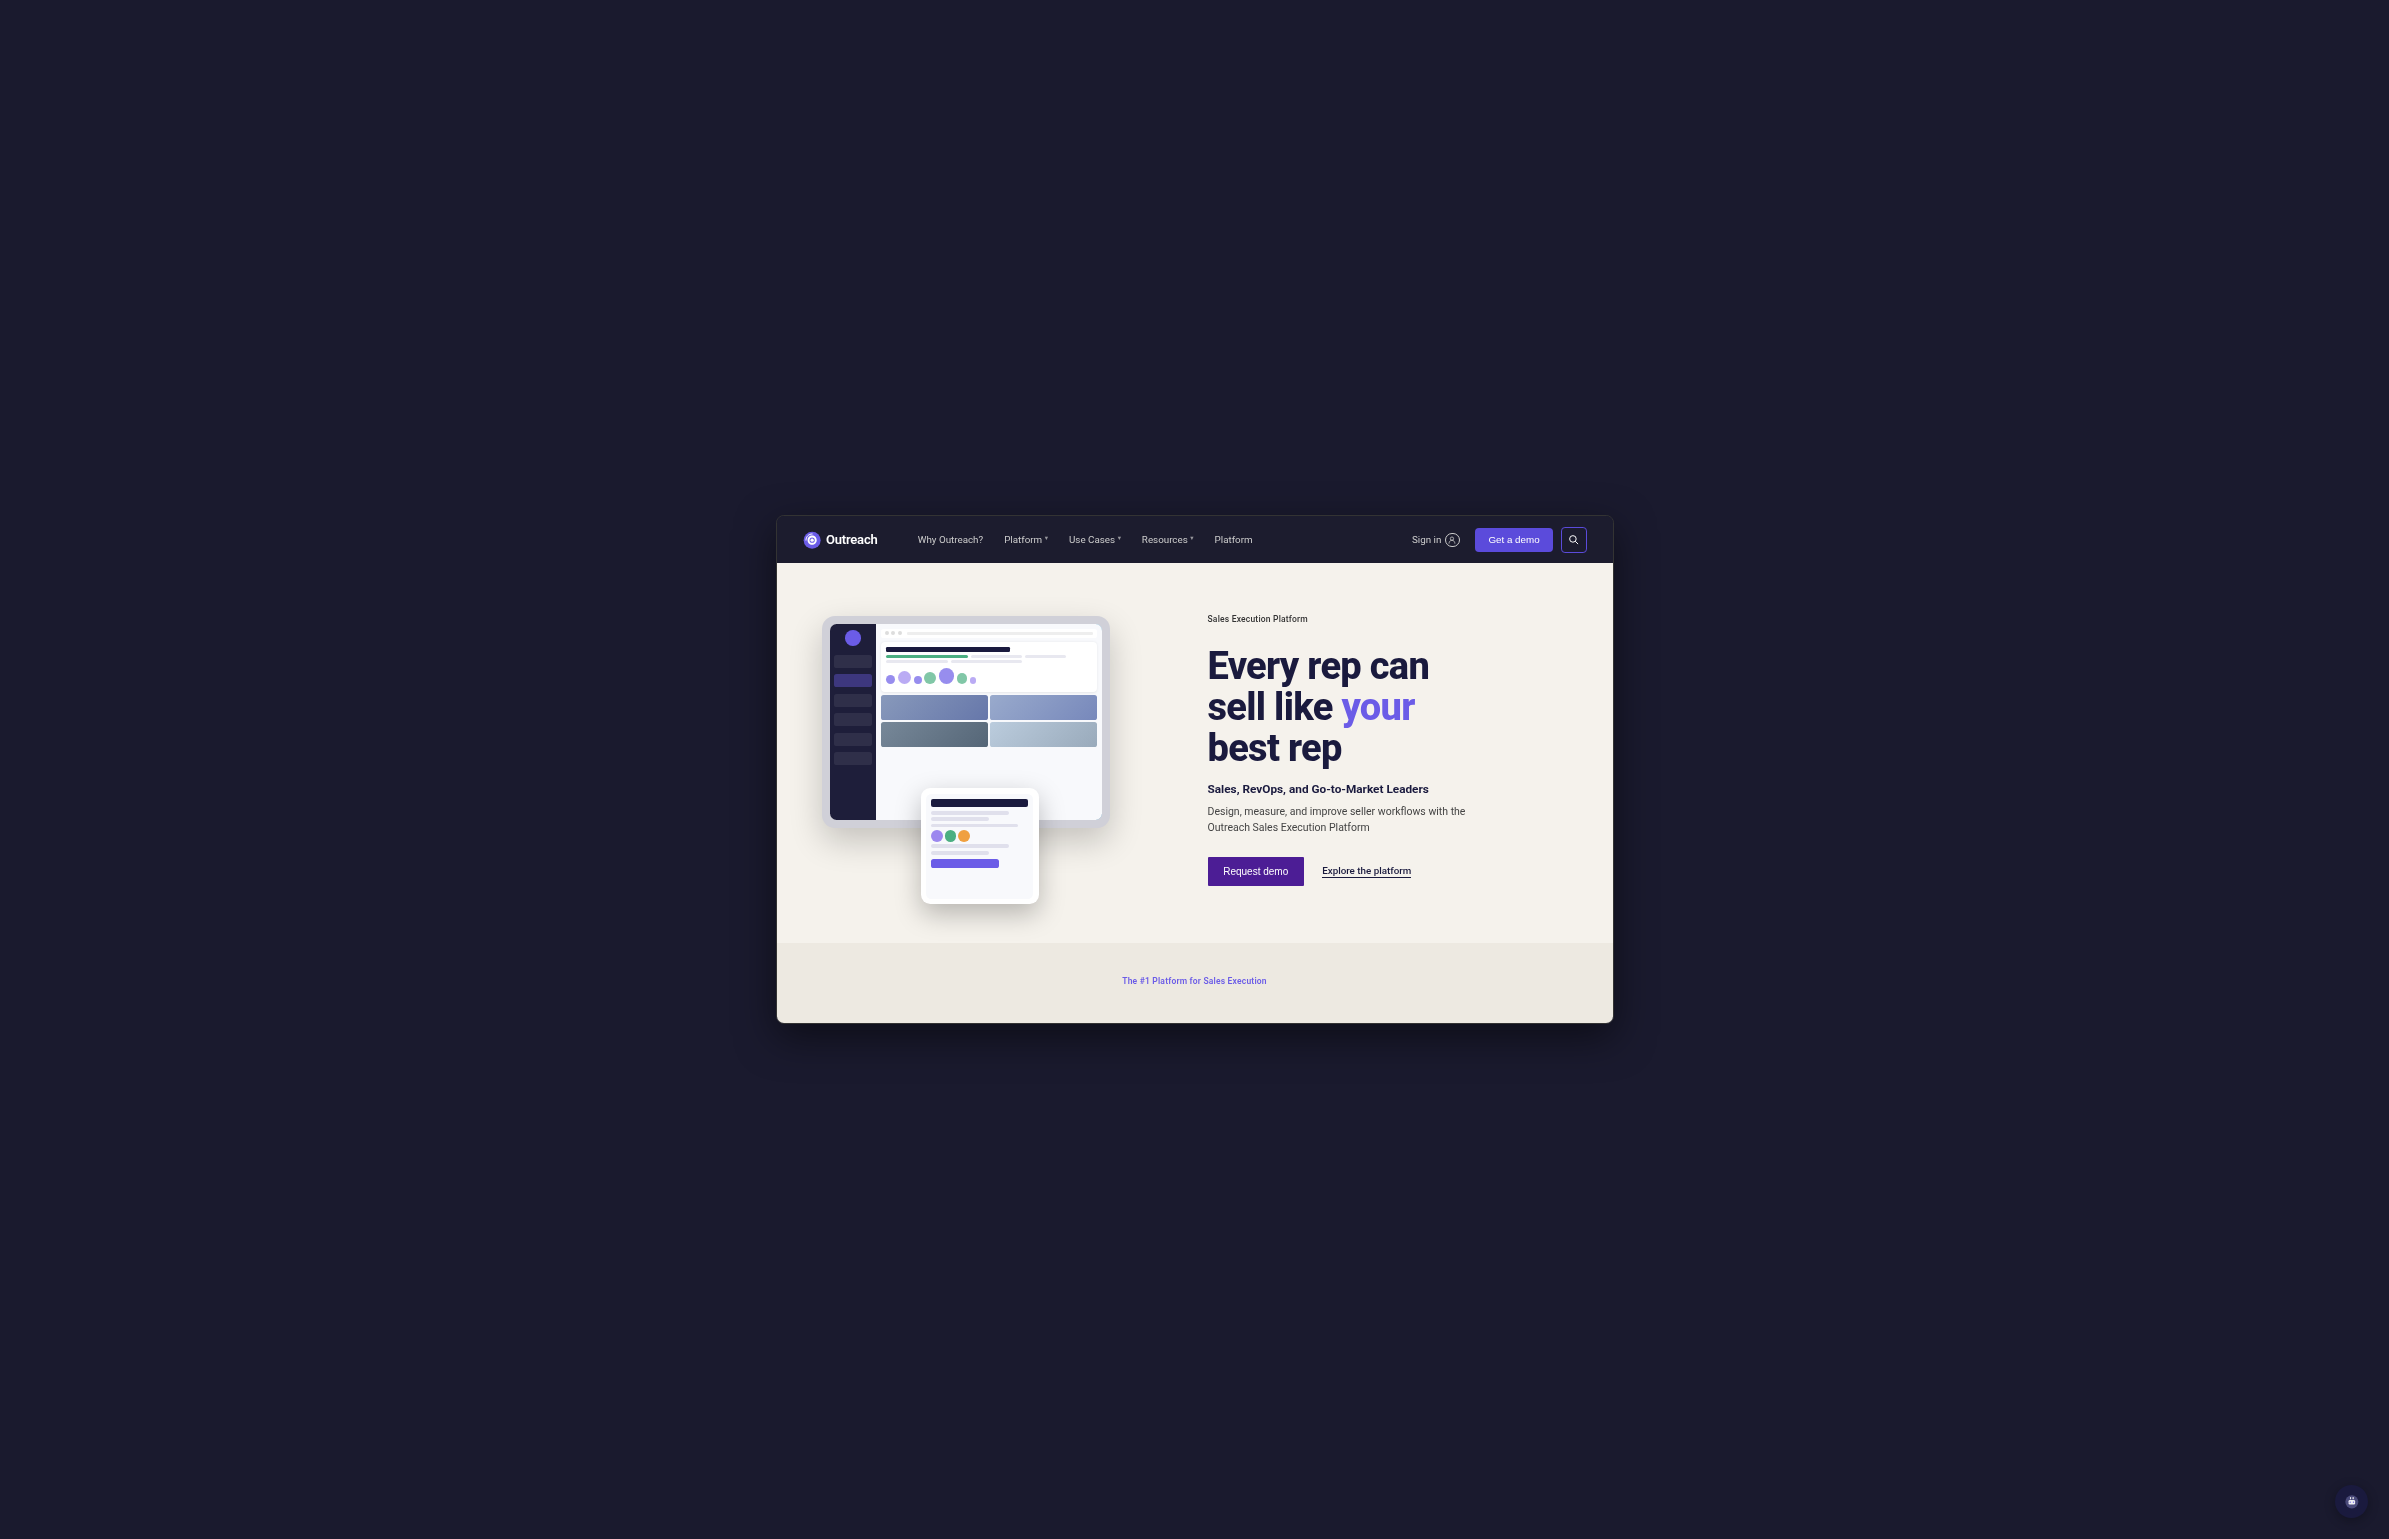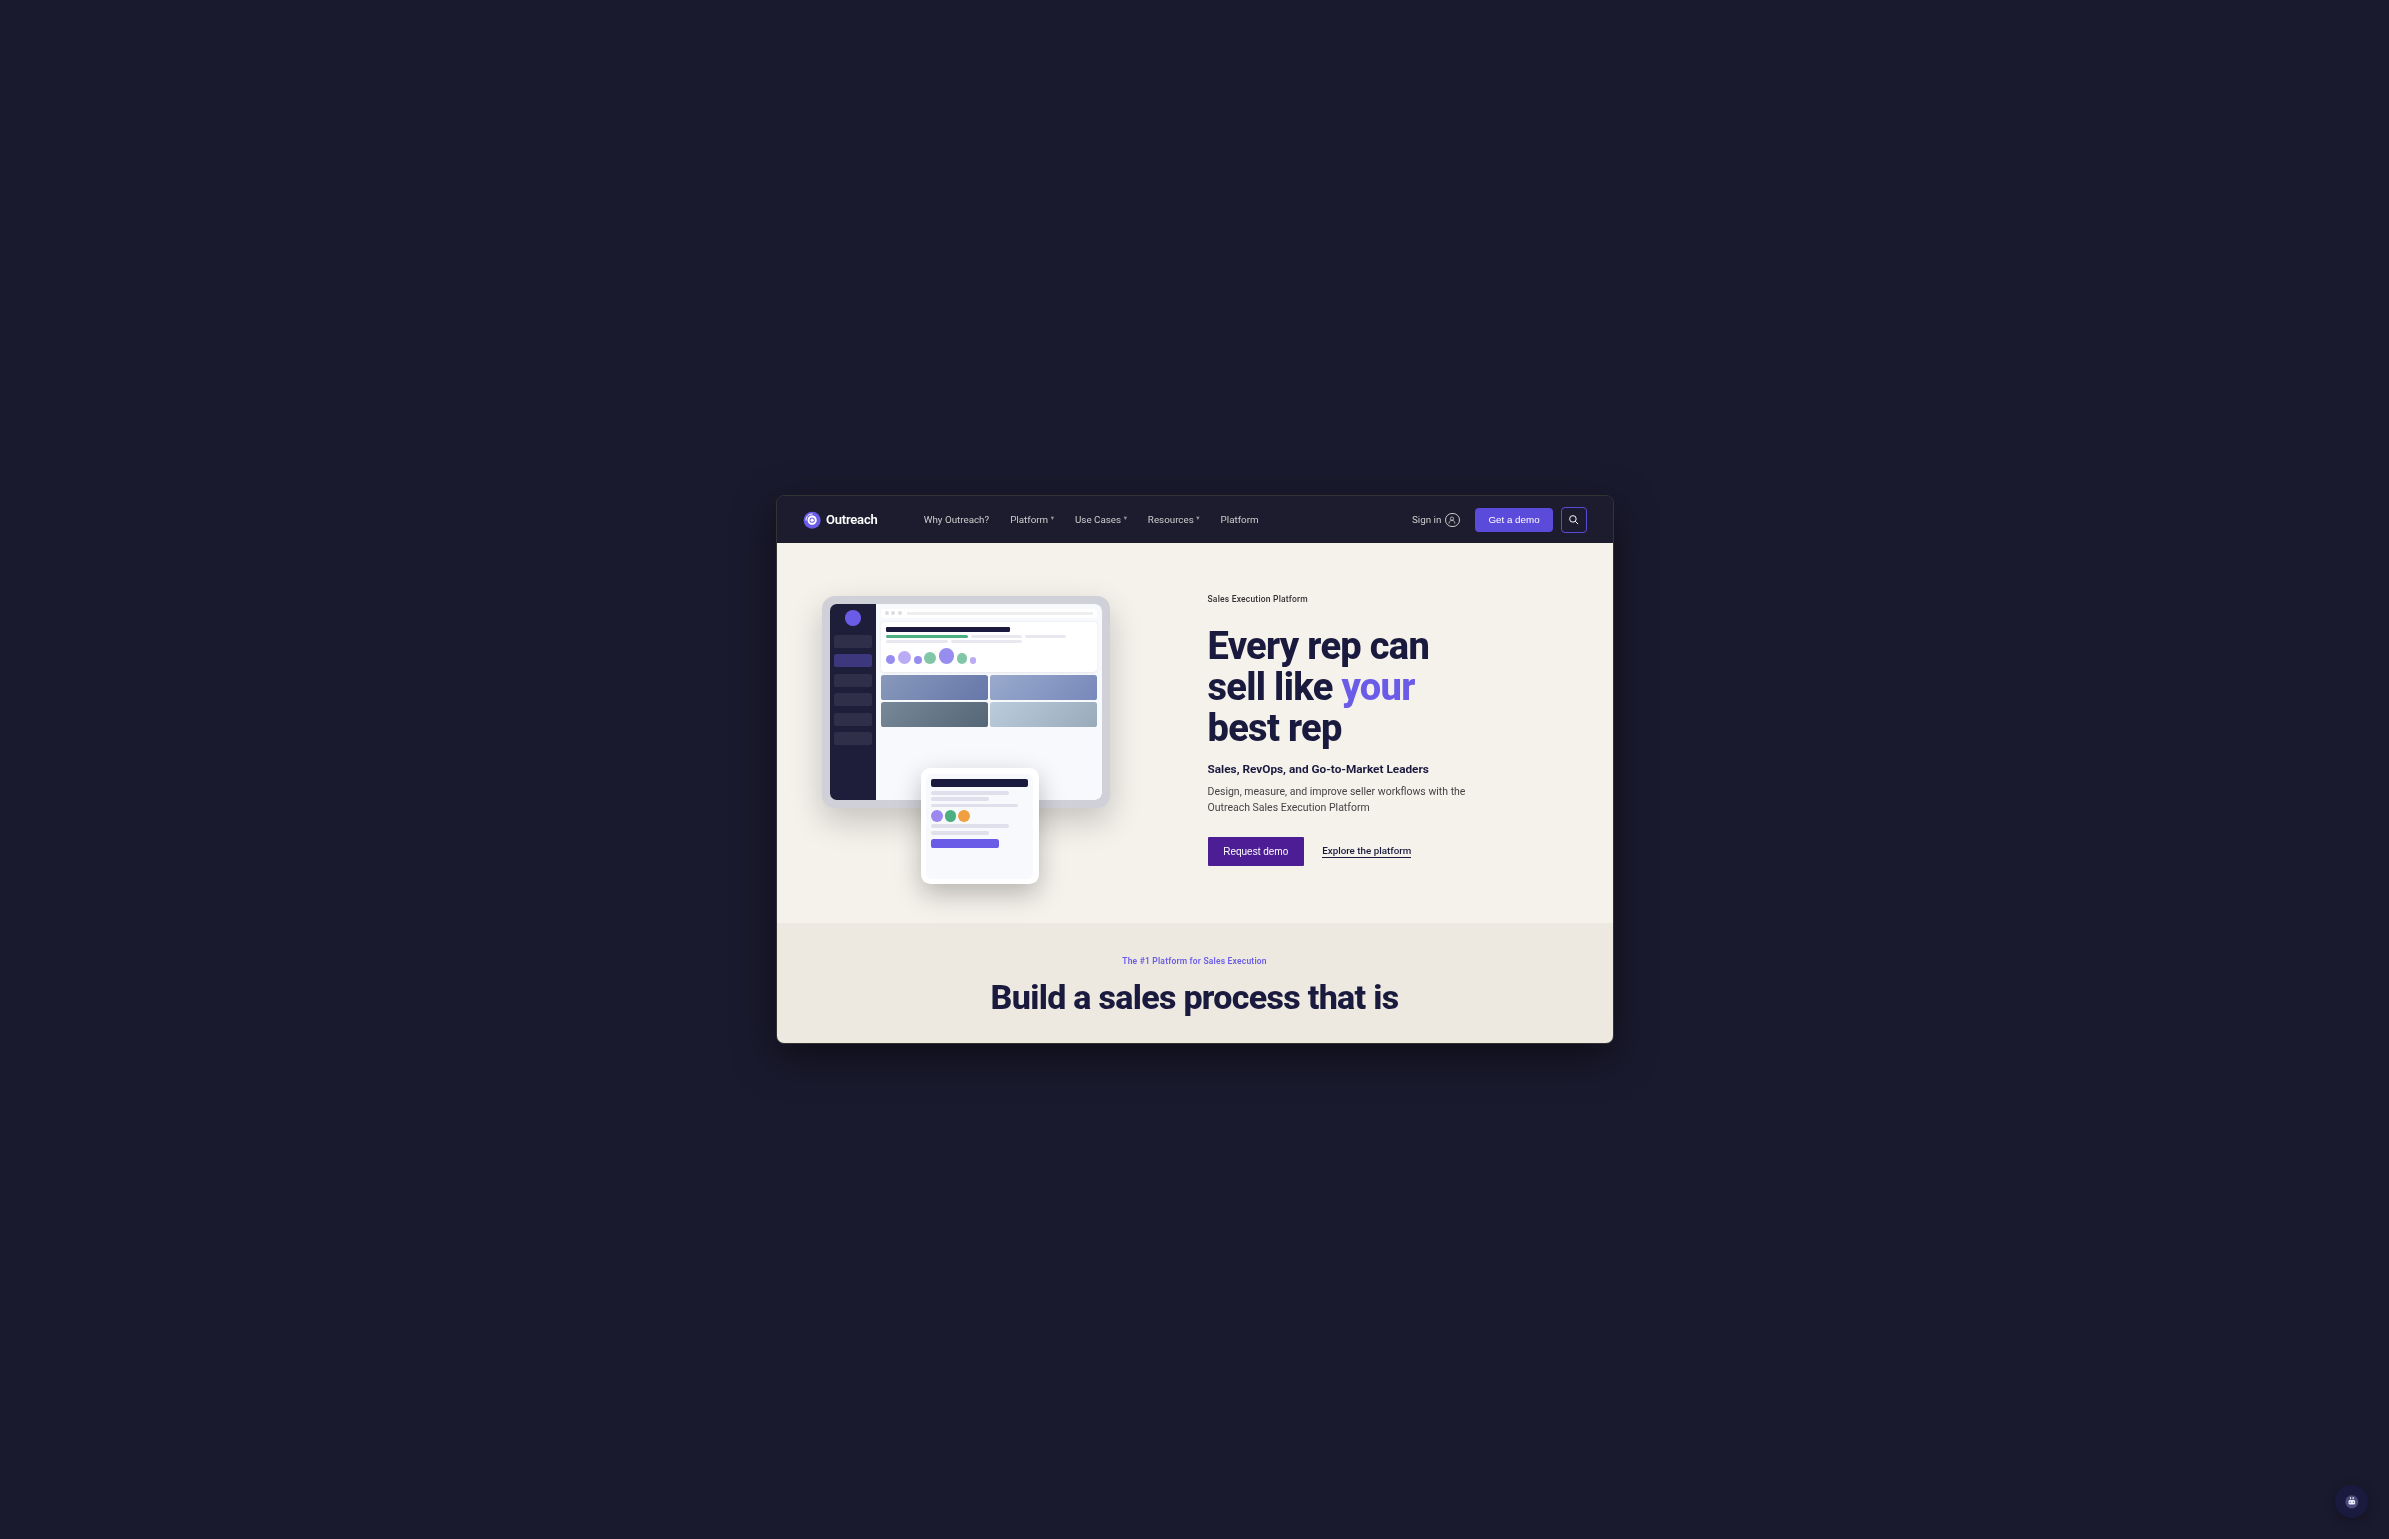--- a/index.html
+++ b/index.html
@@ -18,21 +18,21 @@
       box-shadow: 0 13px 39px rgba(0,0,0,0.5);
       border: 0.7px solid #333;
     }
     
     .navbar {
       background: #1c1c2e;
       padding: 0 26px;
       height: 47px;
       display: flex;
       align-items: center;
-      gap: 6px;
+      gap: 0;
     }
     .logo-area {
       display: flex;
       align-items: center;
       gap: 5.2px;
       margin-right: 31px;
       text-decoration: none;
     }
     .logo-icon {
       width: 18.3px;
@@ -550,21 +550,20 @@
       <p class="hero-subtitle-text">Design, measure, and improve seller workflows with the Outreach Sales Execution Platform</p>
       <div class="hero-cta-row">
         <button class="request-demo-btn">Request demo</button>
         <span class="explore-link">Explore the platform</span>
       </div>
     </div>
   </section>
 
   <section class="second-section">
     <p class="second-eyebrow">The #1 Platform for Sales Execution</p>
-    <h2 class="second-headline">Build a sales process that is</h2>
   </section>
 </div>
 
 <div class="chat-bot">
   <svg width="15.7" height="15.7" viewBox="0 0 24 24" fill="none">
     <circle cx="12" cy="12" r="10" fill="#4a4a7a"></circle>
     <rect x="7" y="9" width="10" height="7" rx="2" fill="white" opacity="0.9"></rect>
     <circle cx="9.5" cy="12.5" r="1" fill="#6b5ce7"></circle>
     <circle cx="14.5" cy="12.5" r="1" fill="#6b5ce7"></circle>
     <path d="M10 7.5V6" stroke="white" stroke-width="1.2" stroke-linecap="round"></path>

